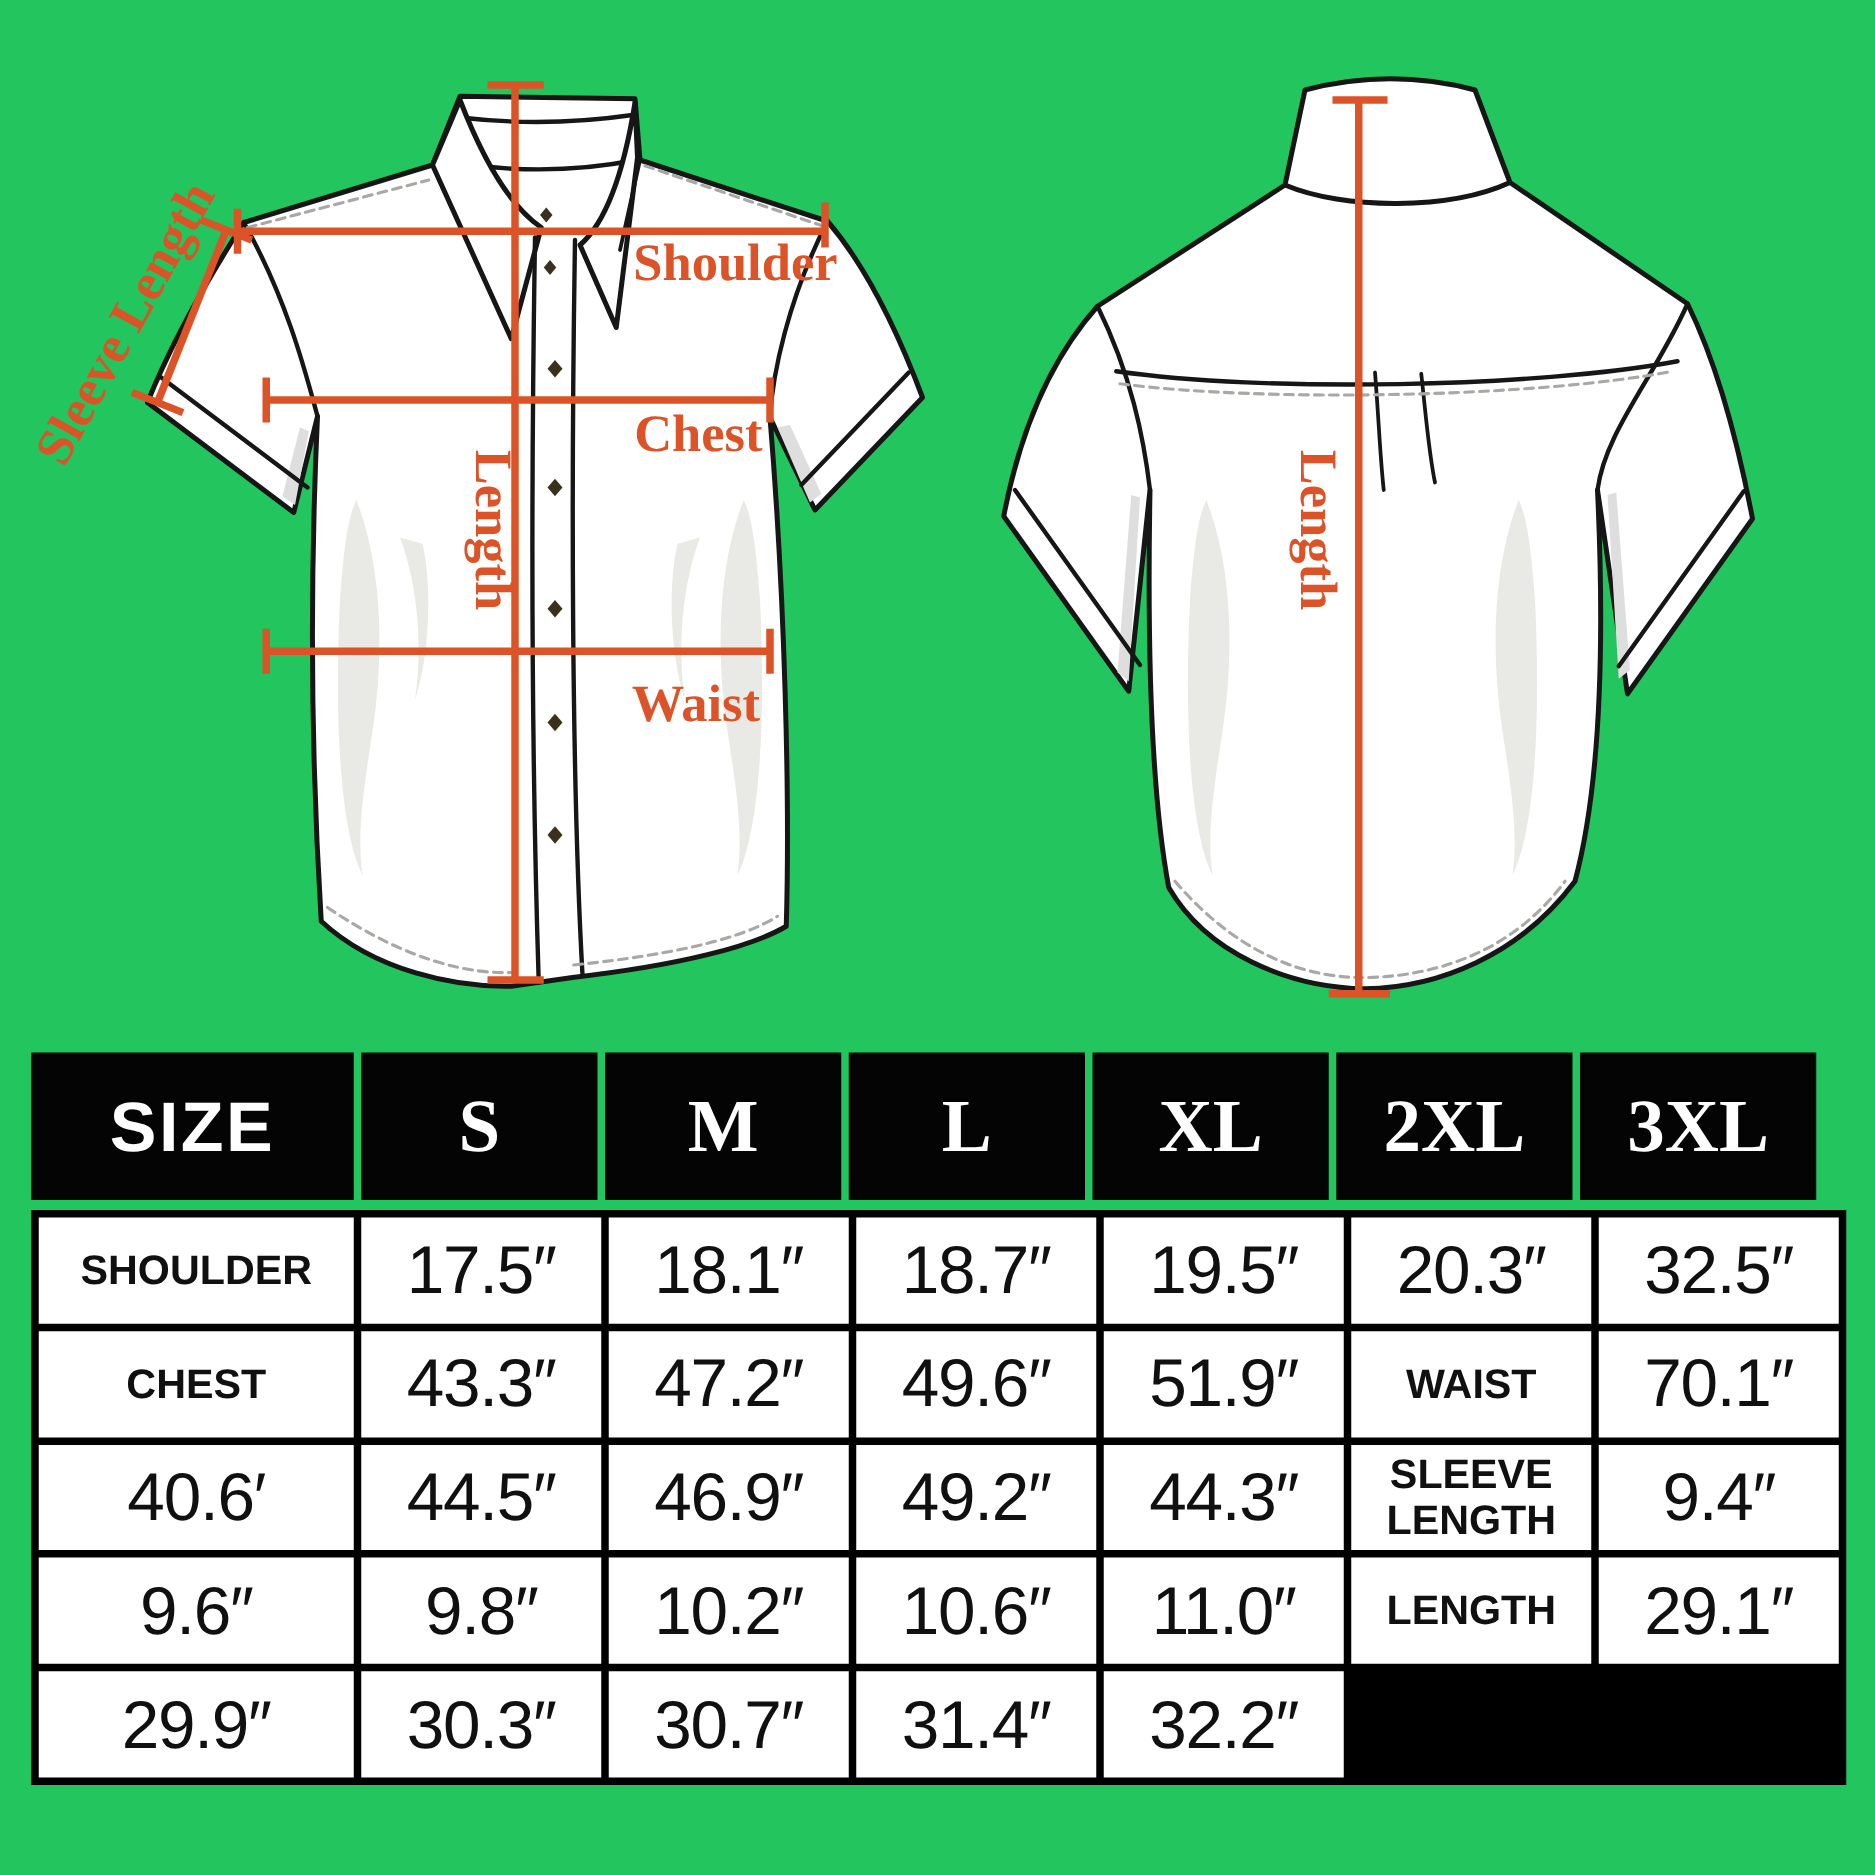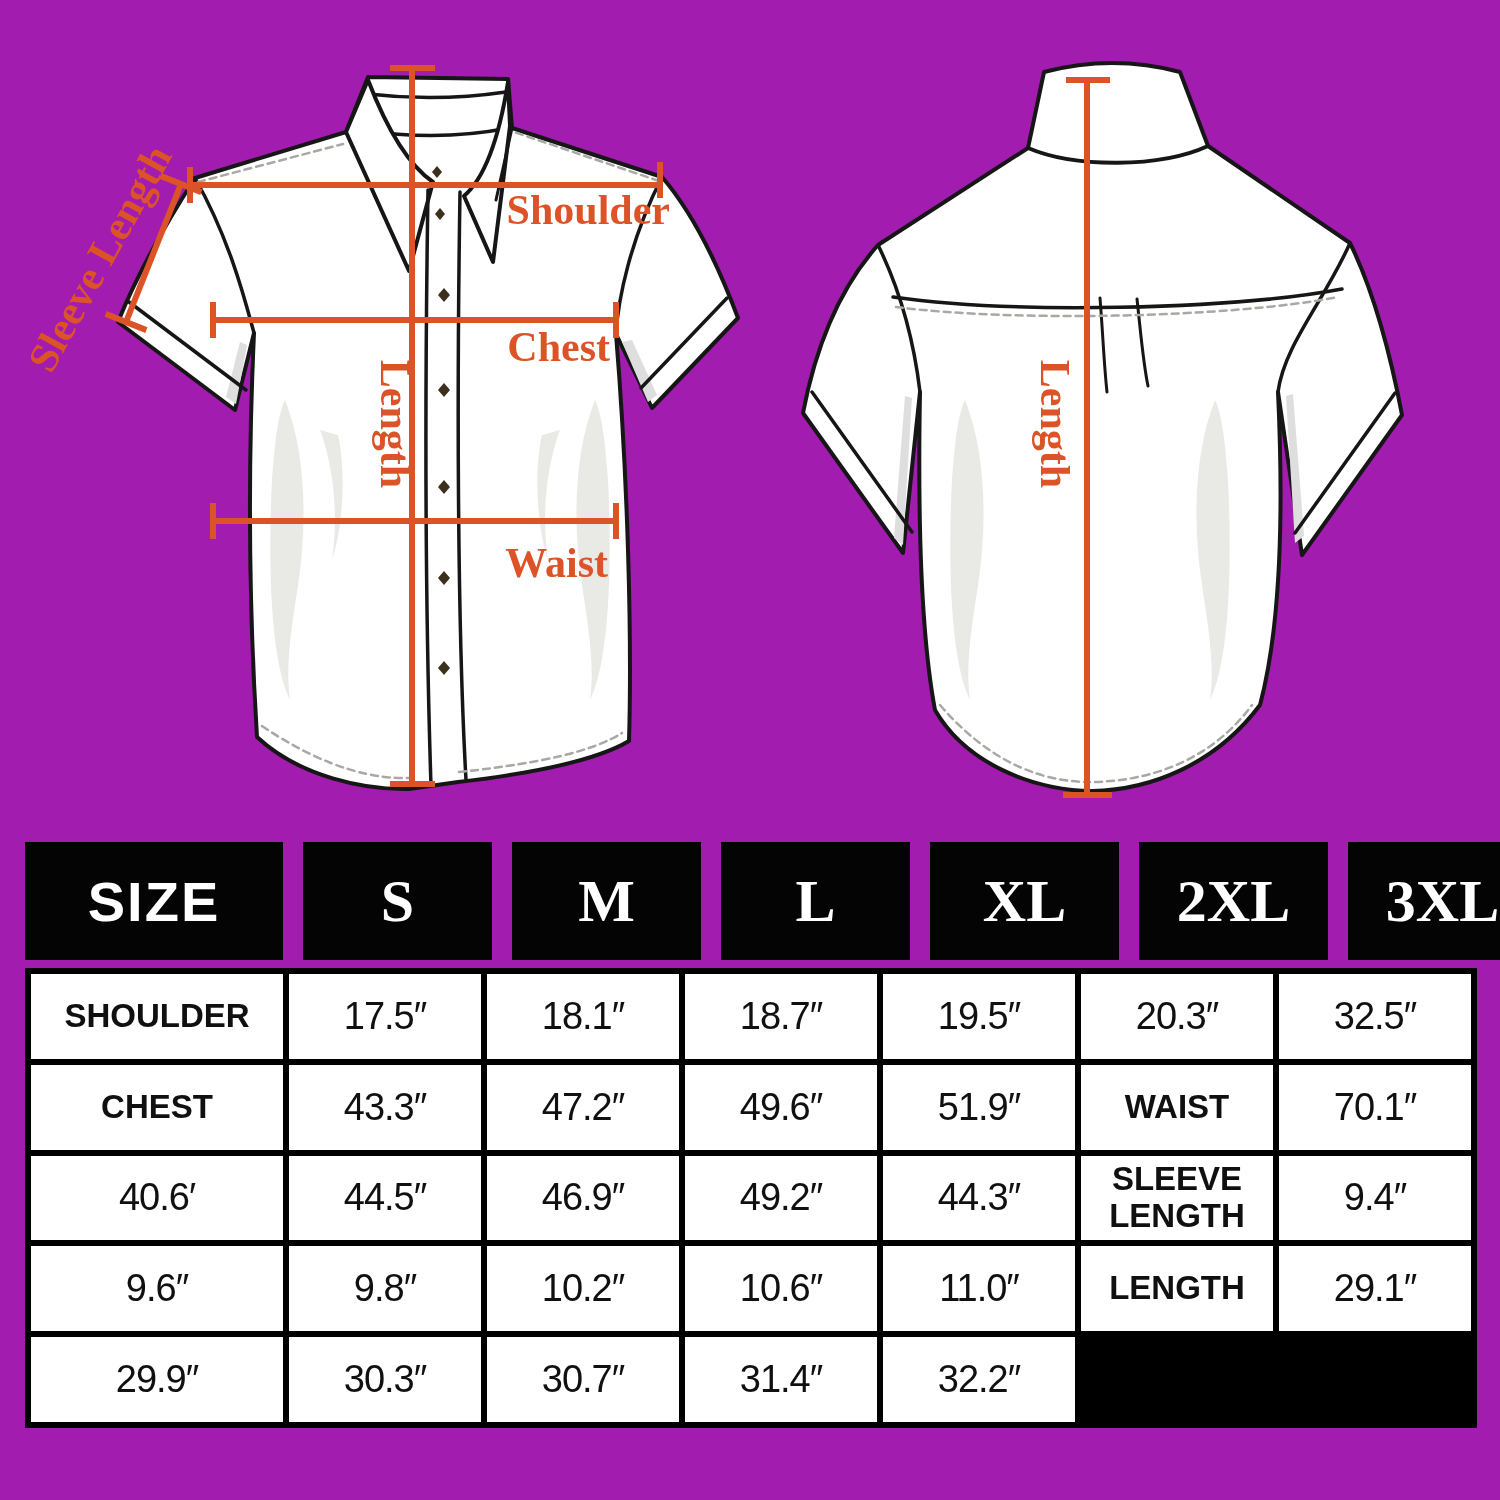--- a/index.html
+++ b/index.html
@@ -1,32 +1,32 @@
 <!DOCTYPE html>
 <html><head>
 <meta charset="utf-8">
 <style>
   html,body{margin:0;padding:0;background:#fff;}
-  .stage{position:relative;width:1500px;height:1500px;background:#a21caf;overflow:hidden;
+  .stage{position:relative;width:1500px;height:1500px;background:#22c55e;overflow:hidden;
          font-family:"Liberation Sans",sans-serif;}
   .diagram-svg{position:absolute;left:0;top:0;}
 
   
   .size-table{position:absolute;left:25px;top:842px;width:1452px;height:586px;}
   .thead{display:grid;grid-template-columns:258px 189px 189px 189px 189px 189px 189px;
-         gap:20px;height:118px;}
+         gap:6px;height:118px;}
   .th{background:#040404;color:#ffffff;display:flex;align-items:center;justify-content:center;
       font-family:"Liberation Serif",serif;font-weight:700;font-size:60px;}
   .th.size-col{font-family:"Liberation Sans",sans-serif;font-size:56px;letter-spacing:2px;}
   .tbody{margin-top:8px;background:#000;padding:6px;box-sizing:border-box;height:460px;
          display:grid;grid-template-columns:252px 192px 192px 192px 192px 192px 192px;
          grid-auto-rows:1fr;gap:6px;}
   .tl,.td{background:#ffffff;color:#101010;display:flex;align-items:center;justify-content:center;}
   .tl{font-size:33px;font-weight:700;text-align:center;line-height:1.12;padding:0 6px;}
-  .td{font-size:38px;font-weight:400;letter-spacing:-1px;}
+  .td{font-size:54px;font-weight:400;letter-spacing:-1px;}
 </style>
 </head>
 <body>
 
 <div class="stage">
 
   <svg class="diagram-svg" width="1500" height="835" viewBox="0 0 1500 835">
 
     <g stroke-linejoin="round" stroke-linecap="round">
 

